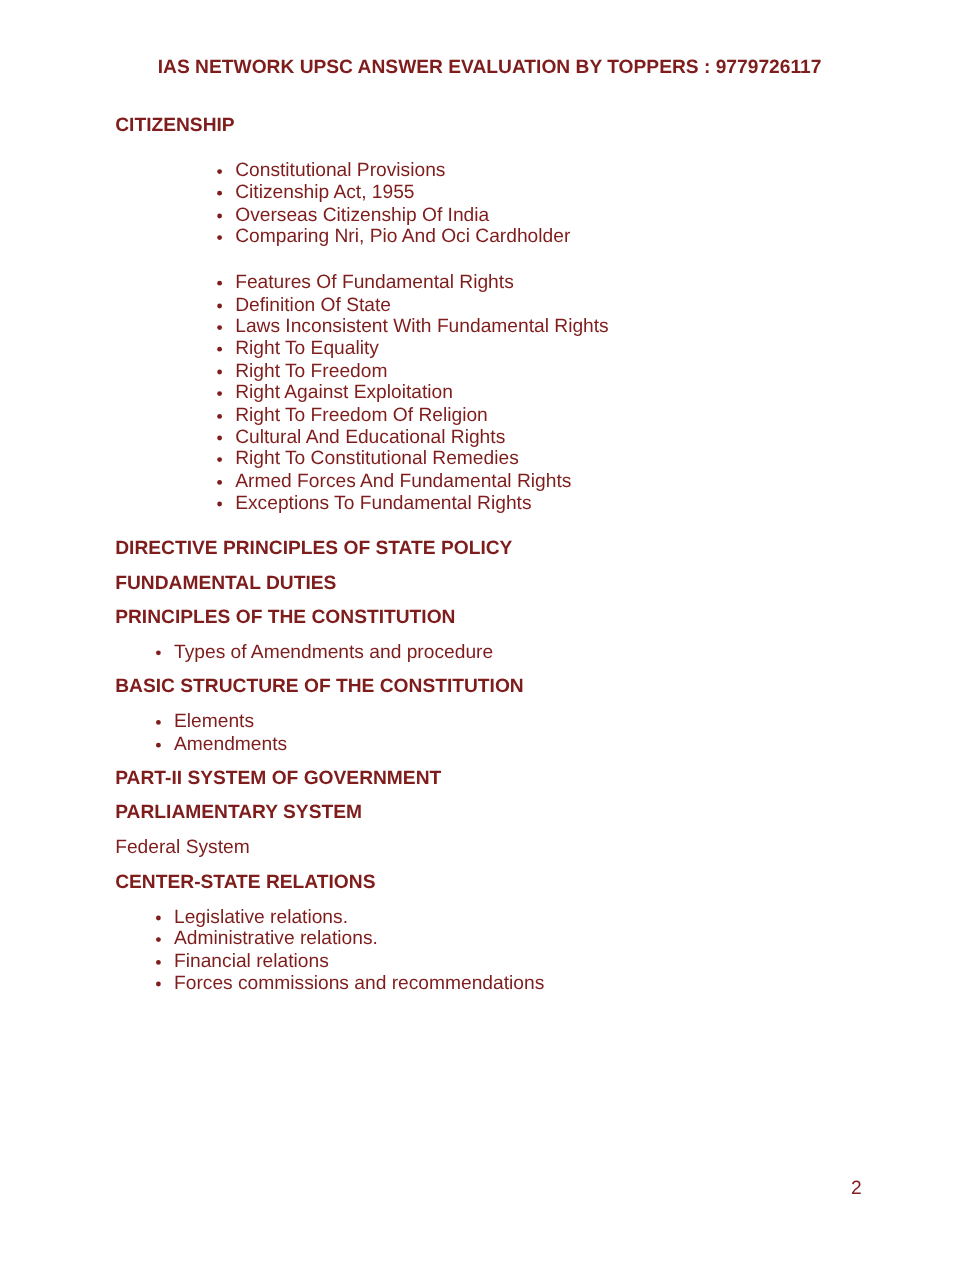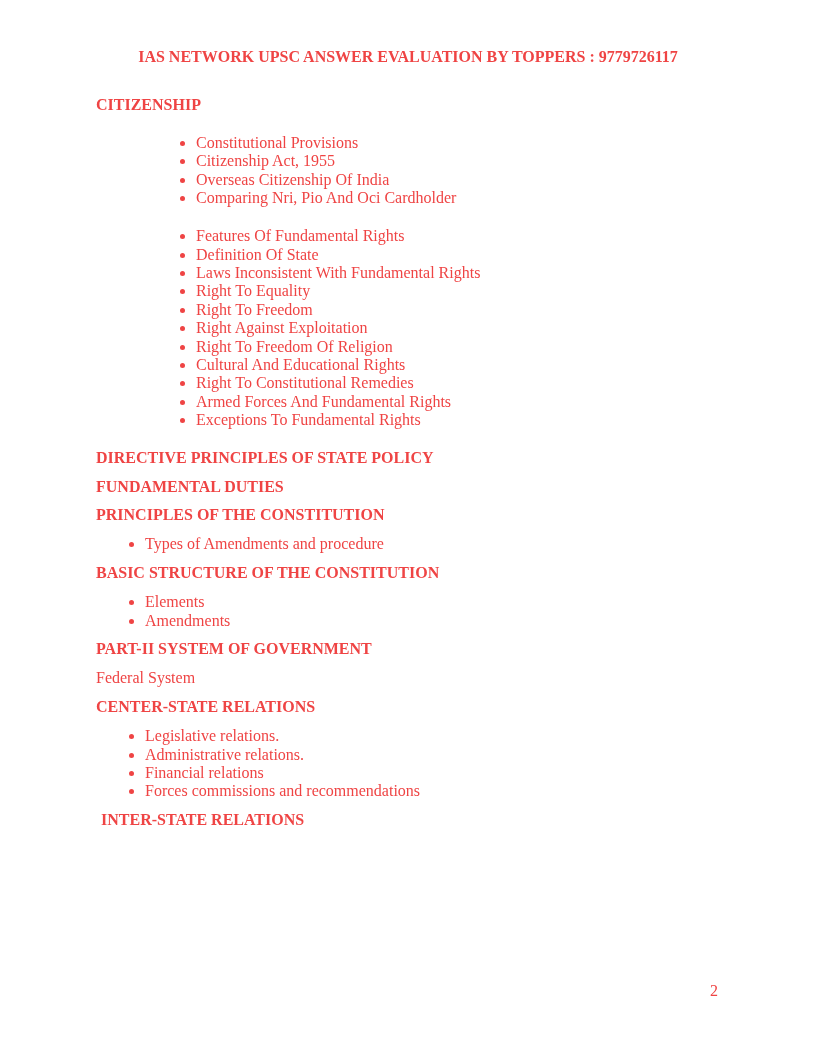--- a/index.html
+++ b/index.html
@@ -5,24 +5,24 @@
   html, body {
     margin: 0;
     padding: 0;
     background: #ffffff;
   }
   .page {
     position: relative;
     width: 816px;
     height: 1056px;
     background: #ffffff;
-    font-family: Liberation Serif, serif;
+    font-family: Liberation Sans, sans-serif;
     font-size: 16px;
     line-height: 18.4px;
-    color: #ef4444;
+    color: #7f1d1d;
     overflow: hidden;
     box-sizing: border-box;
   }
   .content {
     padding: 48px 96px 0 96px;
   }
   .doc-title {
     text-align: center;
     font-weight: bold;
     margin: 0 0 29.5px 0;
@@ -105,29 +105,29 @@
     </ul>
 
     <p class="heading">BASIC STRUCTURE OF THE CONSTITUTION</p>
     <ul class="bullets tight">
       <li>Elements</li>
       <li>Amendments</li>
     </ul>
 
     <p class="heading">PART-II SYSTEM OF GOVERNMENT</p>
 
+    <p class="heading">PARLIAMENTARY SYSTEM</p>
 
     <p class="para">Federal System</p>
 
     <p class="heading">CENTER-STATE RELATIONS</p>
     <ul class="bullets tight">
       <li>Legislative relations.</li>
       <li>Administrative relations.</li>
       <li>Financial relations</li>
       <li>Forces commissions and recommendations</li>
     </ul>
 
-    <p class="heading indent-sm">INTER-STATE RELATIONS</p>
 
   </div>
 
   <div class="page-number">2</div>
 </div>
 
 </body></html>

